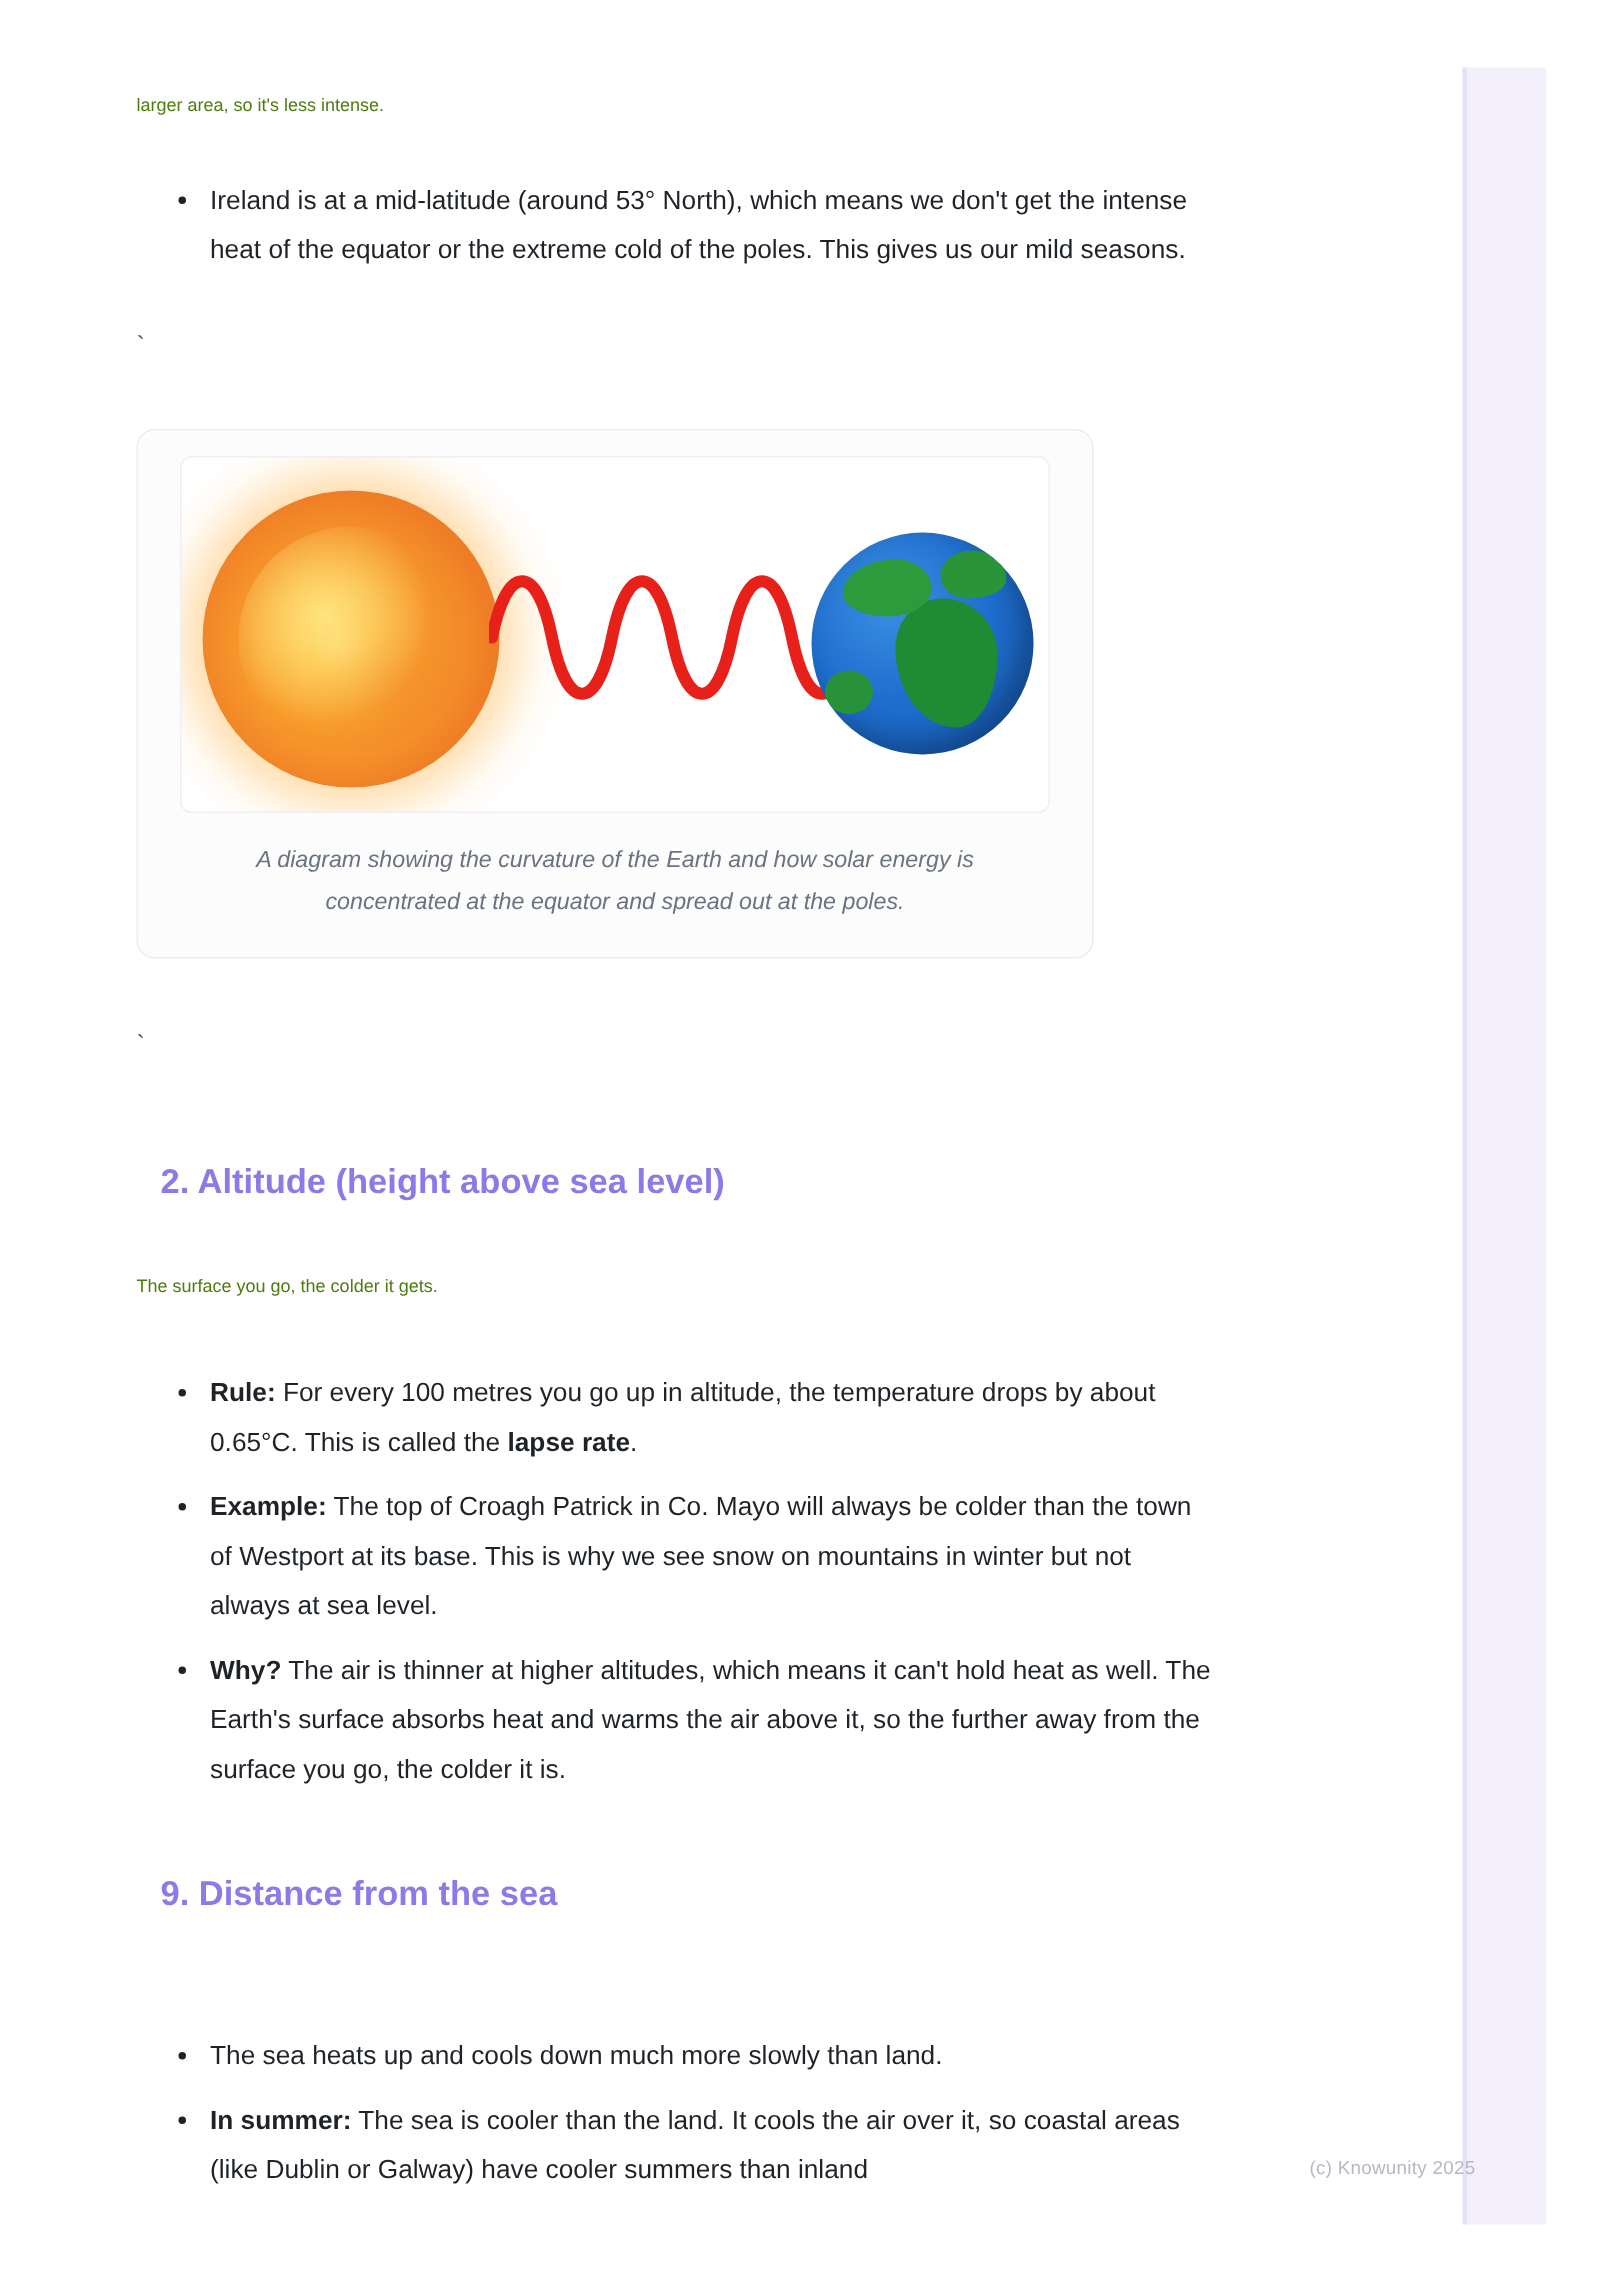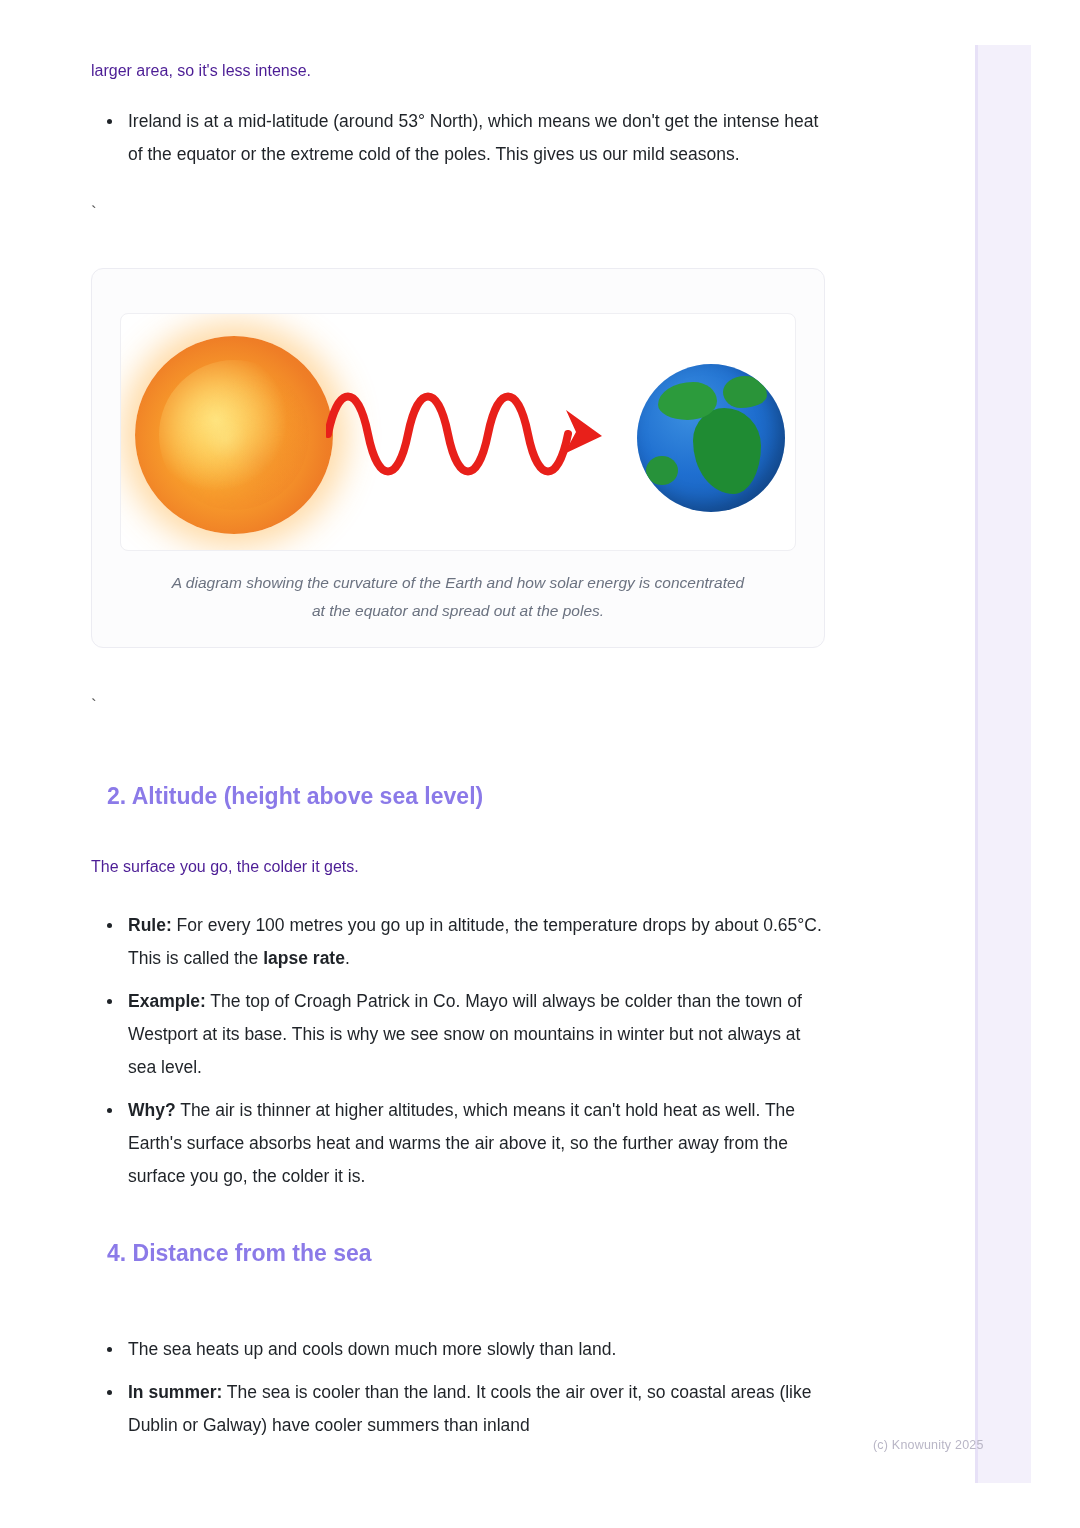--- a/index.html
+++ b/index.html
@@ -40,29 +40,29 @@
   }
 
   .content {
     position: absolute;
     left: 91px;
     top: 0;
     width: 736px;
   }
 
   p.body-text {
-    font-size: 16px;
+    font-size: 12px;
     line-height: 33px;
     margin: 0;
-    color: #4c1d95;
+    color: #4d7c0f;
   }
 
   ul.bullets {
     list-style: none;
-    margin: 4px;
+    margin: 16px;
     padding: 0;
   }
   ul.bullets li {
     position: relative;
     padding-left: 33px;
     font-size: 17.5px;
     line-height: 33px;
     margin: 0 0 10px 0;
     color: #1f2328;
   }
@@ -84,23 +84,23 @@
     color: #555;
     margin: 0;
   }
 
   
   .figure-card {
     margin: 0;
     border: 1px solid #ececf2;
     border-radius: 12px;
     background: #fcfcfd;
-    padding: 44px 28px 22px 28px;
+    padding: 17px 28px 22px 28px;
     box-sizing: border-box;
-    width: 734px;
+    width: 638px;
   }
   .figure-inner {
     border: 1px solid #efeff3;
     border-radius: 8px;
     background: #ffffff;
     height: 236px;
     position: relative;
     overflow: hidden;
   }
   .figure-caption {
@@ -270,21 +270,21 @@
       <li>
         <b>Example:</b><span> The top of Croagh Patrick in Co. Mayo will always be colder than the town of Westport at its base. This is why we see snow on mountains in winter but not always at sea level.</span>
       </li>
       <li>
         <b>Why?</b><span> The air is thinner at higher altitudes, which means it can't hold heat as well. The Earth's surface absorbs heat and warms the air above it, so the further away from the surface you go, the colder it is.</span>
       </li>
     </ul>
 
     <div class="spacer-18"></div>
 
-    <h2 class="section-heading">4. Distance from the sea</h2>
+    <h2 class="section-heading">9. Distance from the sea</h2>
 
     <div class="spacer-22"></div>
 
 
     <div class="spacer-22"></div>
 
     <ul class="bullets">
       <li>
         <span>The sea heats up and cools down much more slowly than land.</span>
       </li>

